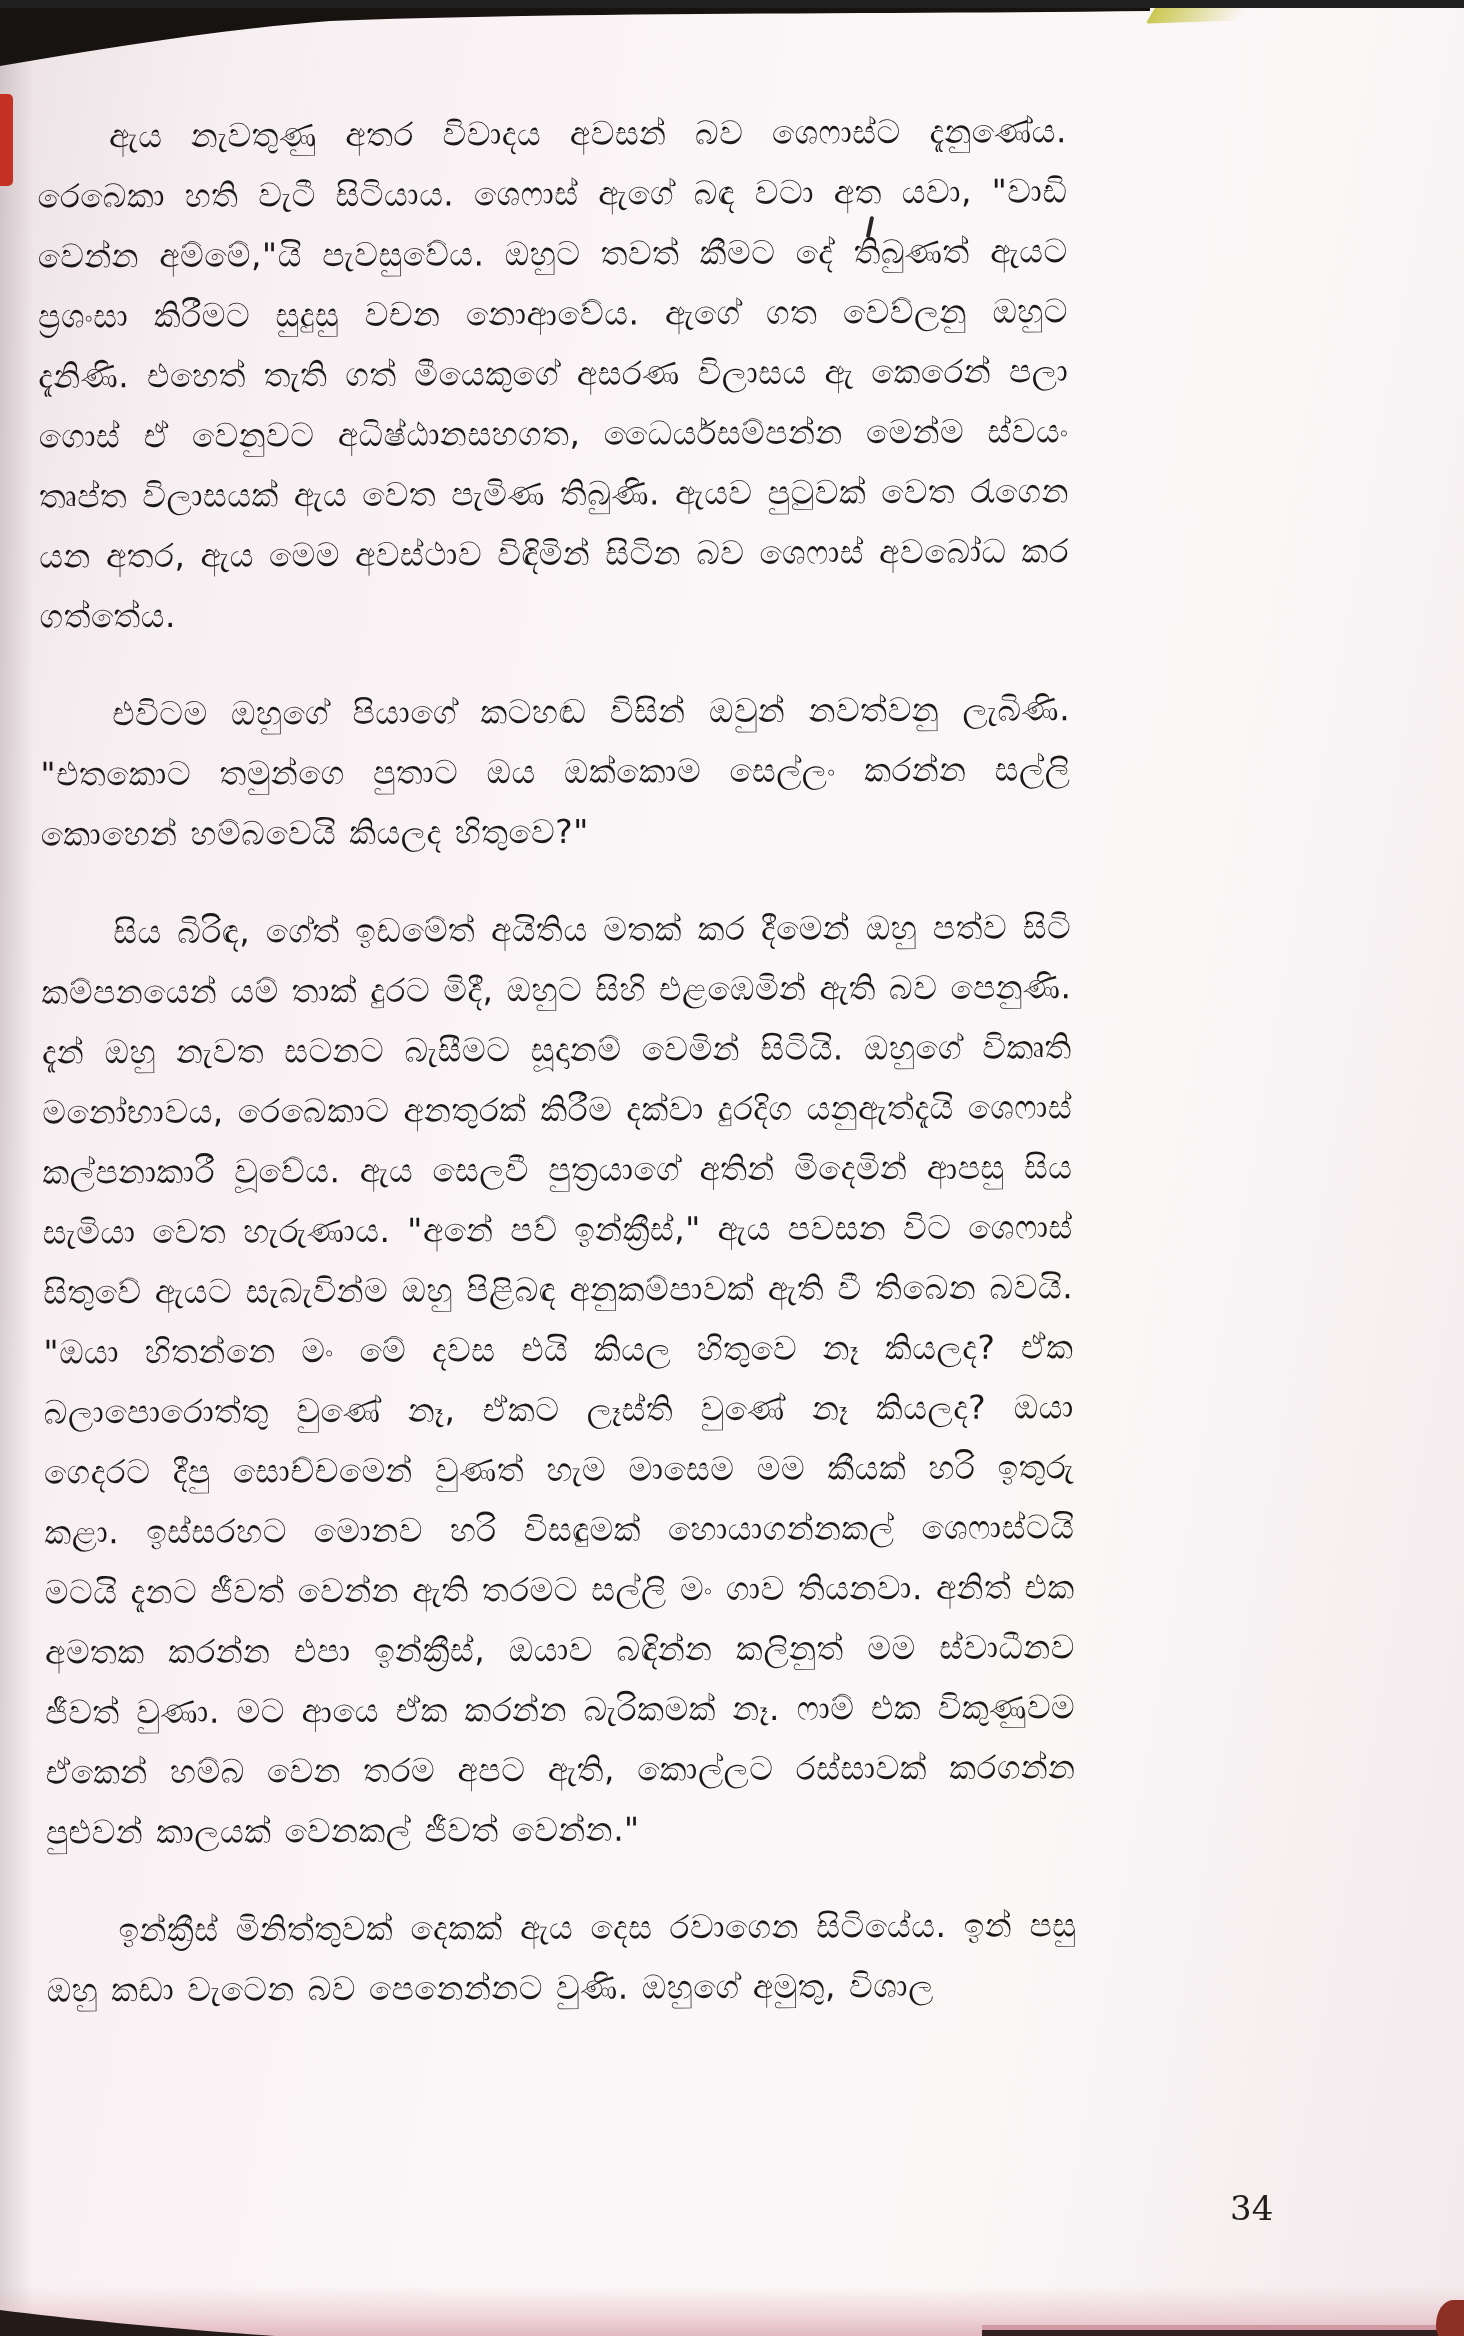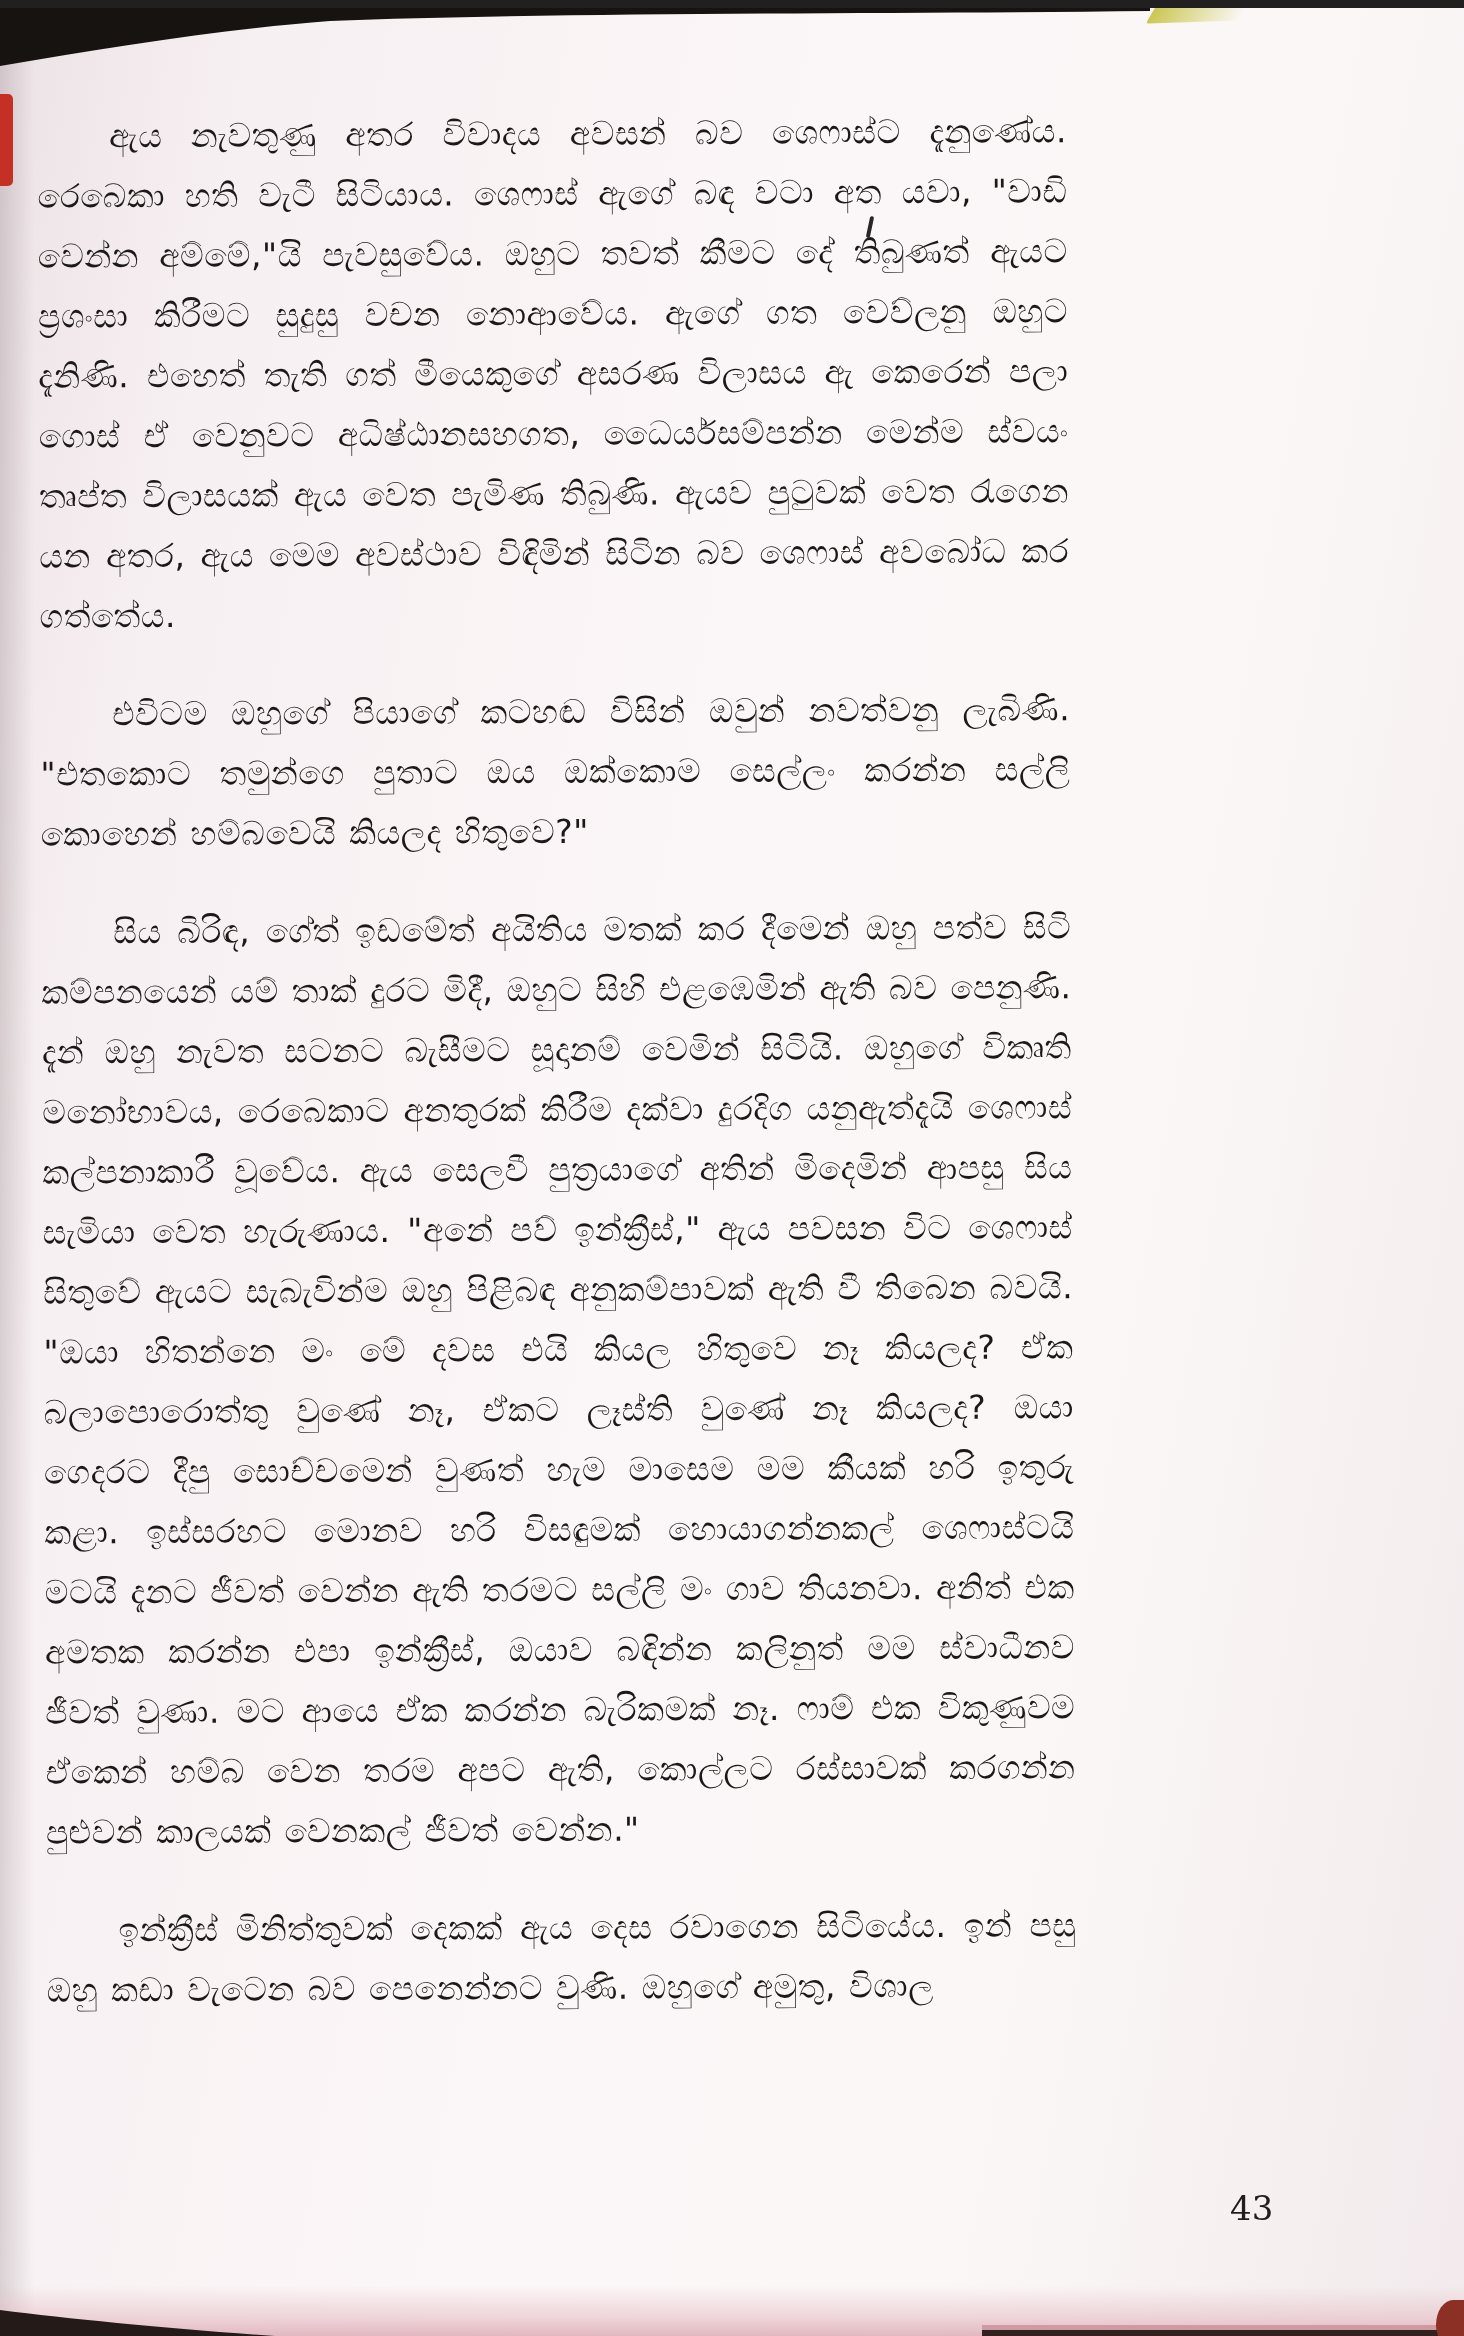--- a/index.html
+++ b/index.html
@@ -92,15 +92,15 @@
   <div class="deco bottom-right-strip"></div>
   <div class="deco bottom-right-blob"></div>
 
   <div class="text-block">
     <p class="para">ඇය නැවතුණු අතර විවාදය අවසන් බව ශෙෆාස්ට දැනුණේය. රෙබෙකා හති වැටී සිටියාය. ශෙෆාස් ඇගේ බඳ වටා අත යවා, "වාඩි වෙන්න අම්මේ,"යි පැවසුවේය. ඔහුට තවත් කීමට දේ තිබුණත් ඇයට ප්‍රශංසා කිරීමට සුදුසු වචන නොආවේය. ඇගේ ගත වෙව්ලනු ඔහුට දැනිණි. එහෙත් තැති ගත් මීයෙකුගේ අසරණ විලාසය ඇ කෙරෙන් පලා ගොස් ඒ වෙනුවට අධිෂ්ඨානසහගත, ධෛර්යසම්පන්න මෙන්ම ස්වයං තෘප්ත විලාසයක් ඇය වෙත පැමිණ තිබුණි. ඇයව පුටුවක් වෙත රැගෙන යන අතර, ඇය මෙම අවස්ථාව විඳිමින් සිටින බව ශෙෆාස් අවබෝධ කර ගත්තේය.</p>
     <p class="para">එවිටම ඔහුගේ පියාගේ කටහඬ විසින් ඔවුන් නවත්වනු ලැබිණි. "එතකොට තමුන්ගෙ පුතාට ඔය ඔක්කොම සෙල්ලං කරන්න සල්ලි කොහෙන් හම්බවෙයි කියලද හිතුවෙ?"</p>
     <p class="para">සිය බිරිඳ, ගේත් ඉඩමේත් අයිතිය මතක් කර දීමෙන් ඔහු පත්ව සිටි කම්පනයෙන් යම් තාක් දුරට මිදී, ඔහුට සිහි එළඹෙමින් ඇති බව පෙනුණි. දැන් ඔහු නැවත සටනට බැසීමට සූදානම් වෙමින් සිටියි. ඔහුගේ විකෘති මනෝභාවය, රෙබෙකාට අනතුරක් කිරීම දක්වා දුරදිග යනුඇත්දැයි ශෙෆාස් කල්පනාකාරී වූවේය. ඇය සෙලවී පුත්‍රයාගේ අතින් මිදෙමින් ආපසු සිය සැමියා වෙත හැරුණාය. "අනේ පව් ඉන්ක්‍රීස්," ඇය පවසන විට ශෙෆාස් සිතුවේ ඇයට සැබැවින්ම ඔහු පිළිබඳ අනුකම්පාවක් ඇති වී තිබෙන බවයි. "ඔයා හිතන්නෙ මං මේ දවස එයි කියල හිතුවෙ නෑ කියලද? ඒක බලාපොරොත්තු වුණේ නෑ, ඒකට ලෑස්ති වුණේ නෑ කියලද? ඔයා ගෙදරට දීපු සොච්චමෙන් වුණත් හැම මාසෙම මම කීයක් හරි ඉතුරු කළා. ඉස්සරහට මොනව හරි විසඳුමක් හොයාගන්නකල් ශෙෆාස්ටයි මටයි දැනට ජීවත් වෙන්න ඇති තරමට සල්ලි මං ගාව තියනවා. අනිත් එක අමතක කරන්න එපා ඉන්ක්‍රීස්, ඔයාව බඳින්න කලිනුත් මම ස්වාධීනව ජීවත් වුණා. මට ආයෙ ඒක කරන්න බැරිකමක් නෑ. ෆාම් එක විකුණුවම ඒකෙන් හම්බ වෙන තරම අපට ඇති, කොල්ලට රස්සාවක් කරගන්න පුළුවන් කාලයක් වෙනකල් ජීවත් වෙන්න."</p>
     <p class="para">ඉන්ක්‍රීස් මිනිත්තුවක් දෙකක් ඇය දෙස රවාගෙන සිටියේය. ඉන් පසු ඔහු කඩා වැටෙන බව පෙනෙන්නට වුණි. ඔහුගේ අමුතු, විශාල</p>
   </div>
 
-  <div class="page-number">43</div>
+  <div class="page-number">34</div>
 
 </div>
 
 </body></html>

